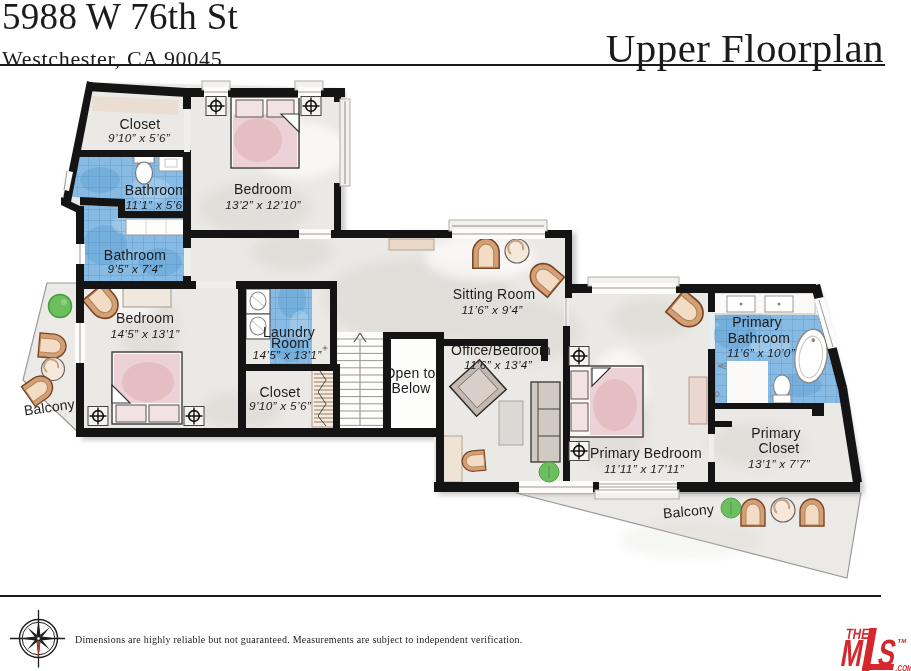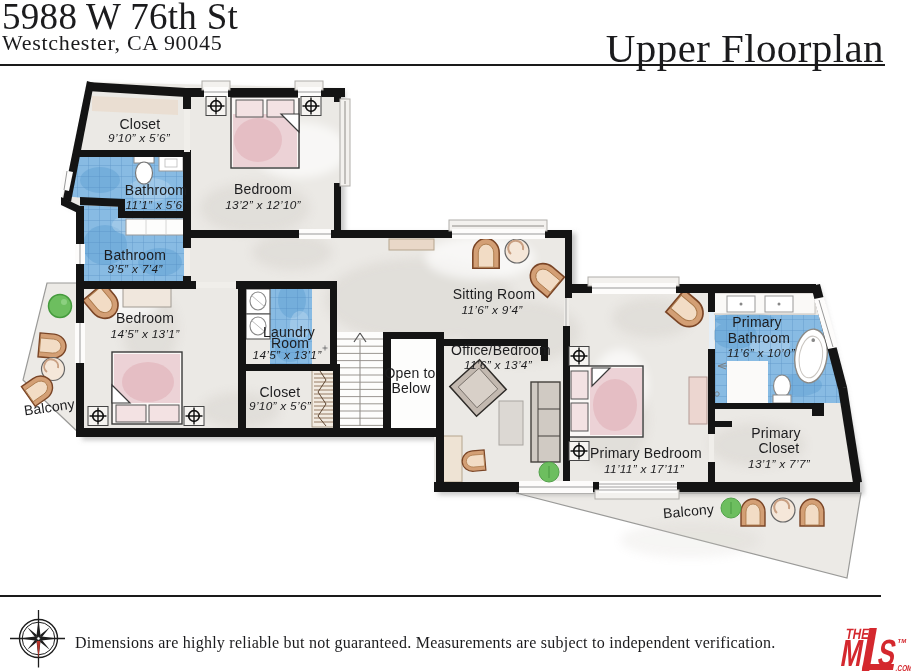--- a/index.html
+++ b/index.html
@@ -1,23 +1,23 @@
 <!DOCTYPE html>
 <html><head>
 <meta charset="utf-8">
 <style>
 html,body{margin:0;padding:0;}
 body{width:911px;height:671px;background:#ffffff;position:relative;overflow:hidden;font-family:"Liberation Sans",sans-serif;}
 .ser{font-family:"Liberation Serif",serif;color:#1b1b1d;position:absolute;white-space:nowrap;}
 #h1{left:2px;top:-5px;font-size:37px;letter-spacing:0.3px;}
-#h2{left:2px;top:30px;font-size:22px;letter-spacing:0.7px;}
+#h2{left:2px;top:46px;font-size:22px;letter-spacing:0.7px;}
 #h3{right:27px;top:24px;font-size:41px;letter-spacing:0.4px;}
 #rule1{position:absolute;left:0;top:64px;width:885px;height:2px;background:#1a1a1a;}
 #rule2{position:absolute;left:0;top:595px;width:881px;height:2px;background:#1a1a1a;}
-#disc{left:75px;top:634px;font-size:16px;letter-spacing:0.25px;}
+#disc{left:75px;top:634px;font-size:10px;letter-spacing:0.25px;}
 svg{position:absolute;left:0;top:0;}
 </style>
 </head>
 <body>
 <div class="ser" id="h1">5988 W 76th St</div>
 <div class="ser" id="h2">Westchester, CA 90045</div>
 <div class="ser" id="h3">Upper Floorplan</div>
 <div id="rule1"></div>
 <div id="rule2"></div>
 <div class="ser" id="disc">Dimensions are highly reliable but not guaranteed. Measurements are subject to independent verification.</div>

